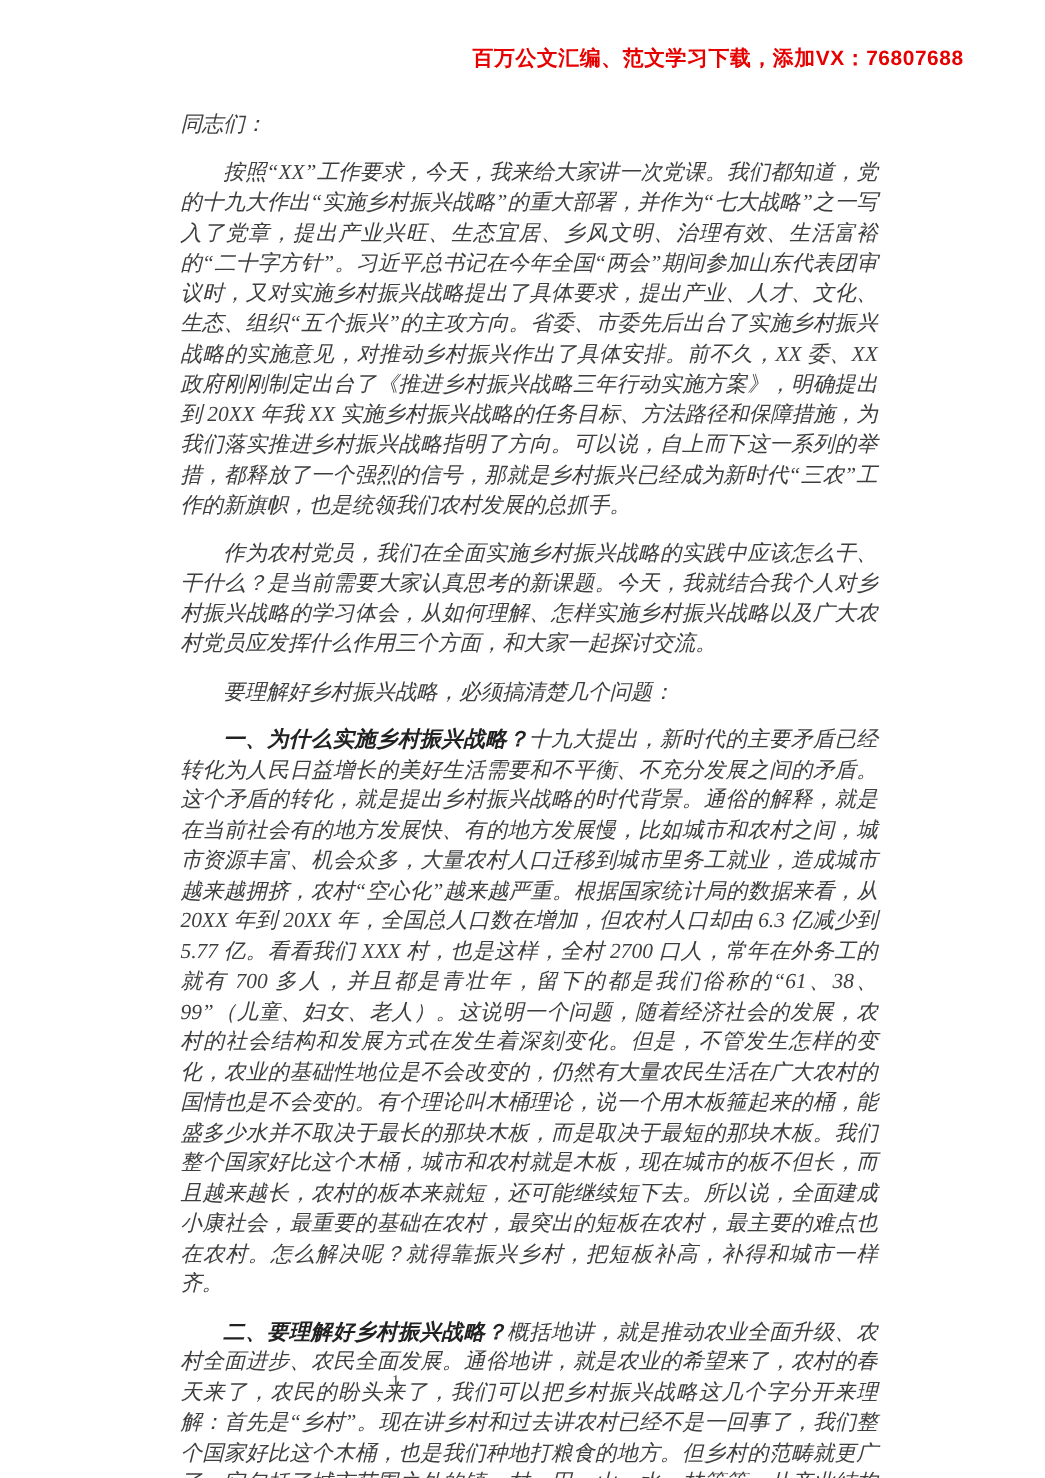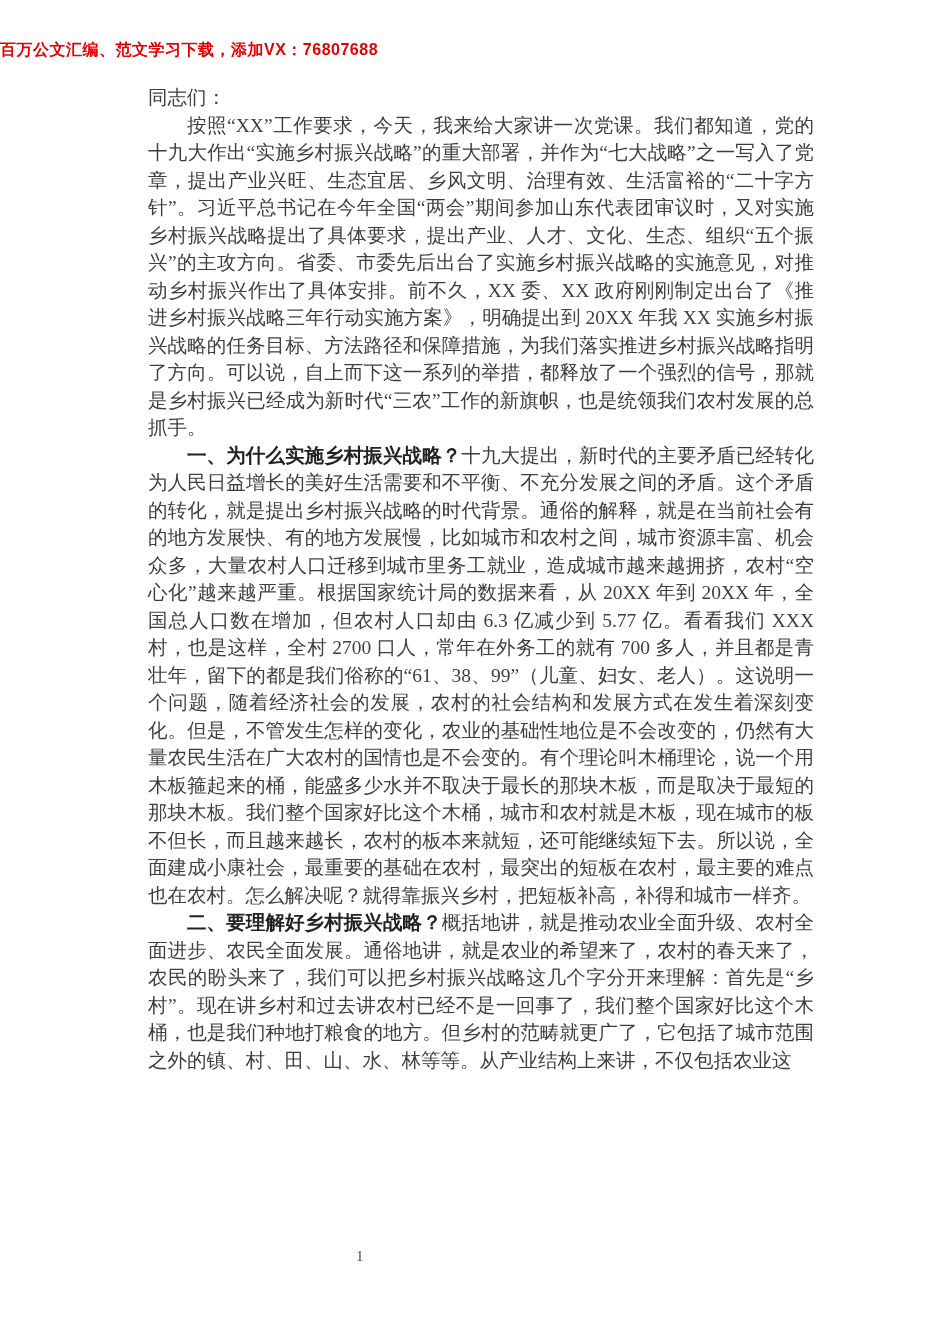--- a/index.html
+++ b/index.html
@@ -13,43 +13,44 @@
     height: 1344px;
     background: #ffffff;
     overflow: hidden;
     font-family: "Liberation Serif", serif;
   }
   .promo {
     position: absolute;
     top: 40px;
     left: 0;
     width: 876px;
-    text-align: left;
+    text-align: right;
     font-family: "Liberation Sans", sans-serif;
     font-weight: bold;
-    font-size: 16px;
+    font-size: 19px;
     letter-spacing: 0.5px;
     color: var(--promo-red, #e60000);
     white-space: nowrap;
   }
   .content {
     position: absolute;
     top: 84px;
     left: 148px;
     width: 666px;
     font-size: 19.5px;
     line-height: 27.5px;
     color: var(--body-text, #3e3e3e);
     text-align: justify;
     text-justify: inter-ideograph;
   }
   .content p {
-    margin: 0;
+    margin: 16px;
     padding: 0;
     text-indent: 2em;
+    font-style: italic;
   }
   .content p.salutation {
     text-indent: 0;
   }
   .content p.heading {
     font-family: "Liberation Sans", sans-serif;
     font-weight: bold;
     color: var(--heading-text, #222222);
   }
   .point-title {
@@ -73,22 +74,24 @@
 <div class="page">
 
   <div class="promo">百万公文汇编、范文学习下载，添加VX：76807688</div>
 
   <div class="content">
 
     <p class="salutation">同志们：</p>
 
     <p>按照“XX”工作要求，今天，我来给大家讲一次党课。我们都知道，党的十九大作出“实施乡村振兴战略”的重大部署，并作为“七大战略”之一写入了党章，提出产业兴旺、生态宜居、乡风文明、治理有效、生活富裕的“二十字方针”。习近平总书记在今年全国“两会”期间参加山东代表团审议时，又对实施乡村振兴战略提出了具体要求，提出产业、人才、文化、生态、组织“五个振兴”的主攻方向。省委、市委先后出台了实施乡村振兴战略的实施意见，对推动乡村振兴作出了具体安排。前不久，XX 委、XX 政府刚刚制定出台了《推进乡村振兴战略三年行动实施方案》，明确提出到 20XX 年我 XX 实施乡村振兴战略的任务目标、方法路径和保障措施，为我们落实推进乡村振兴战略指明了方向。可以说，自上而下这一系列的举措，都释放了一个强烈的信号，那就是乡村振兴已经成为新时代“三农”工作的新旗帜，也是统领我们农村发展的总抓手。</p>
 
+    <p>作为农村党员，我们在全面实施乡村振兴战略的实践中应该怎么干、干什么？是当前需要大家认真思考的新课题。今天，我就结合我个人对乡村振兴战略的学习体会，从如何理解、怎样实施乡村振兴战略以及广大农村党员应发挥什么作用三个方面，和大家一起探讨交流。</p>
 
 
+    <p>要理解好乡村振兴战略，必须搞清楚几个问题：</p>
 
     <p><span class="point-title">一、为什么实施乡村振兴战略？</span><span>十九大提出，新时代的主要矛盾已经转化为人民日益增长的美好生活需要和不平衡、不充分发展之间的矛盾。这个矛盾的转化，就是提出乡村振兴战略的时代背景。通俗的解释，就是在当前社会有的地方发展快、有的地方发展慢，比如城市和农村之间，城市资源丰富、机会众多，大量农村人口迁移到城市里务工就业，造成城市越来越拥挤，农村“空心化”越来越严重。根据国家统计局的数据来看，从 20XX 年到 20XX 年，全国总人口数在增加，但农村人口却由 6.3 亿减少到 5.77 亿。看看我们 XXX 村，也是这样，全村 2700 口人，常年在外务工的就有 700 多人，并且都是青壮年，留下的都是我们俗称的“61、38、99”（儿童、妇女、老人）。这说明一个问题，随着经济社会的发展，农村的社会结构和发展方式在发生着深刻变化。但是，不管发生怎样的变化，农业的基础性地位是不会改变的，仍然有大量农民生活在广大农村的国情也是不会变的。有个理论叫木桶理论，说一个用木板箍起来的桶，能盛多少水并不取决于最长的那块木板，而是取决于最短的那块木板。我们整个国家好比这个木桶，城市和农村就是木板，现在城市的板不但长，而且越来越长，农村的板本来就短，还可能继续短下去。所以说，全面建成小康社会，最重要的基础在农村，最突出的短板在农村，最主要的难点也在农村。怎么解决呢？就得靠振兴乡村，把短板补高，补得和城市一样齐。</span></p>
 
     <p><span class="point-title">二、要理解好乡村振兴战略？</span><span>概括地讲，就是推动农业全面升级、农村全面进步、农民全面发展。通俗地讲，就是农业的希望来了，农村的春天来了，农民的盼头来了，我们可以把乡村振兴战略这几个字分开来理解：首先是“乡村”。现在讲乡村和过去讲农村已经不是一回事了，我们整个国家好比这个木桶，也是我们种地打粮食的地方。但乡村的范畴就更广了，它包括了城市范围之外的镇、村、田、山、水、林等等。从产业结构上来讲，不仅包括农业这</span></p>
 
   </div>
 
   <div class="page-num">1</div>
 
 </div>

